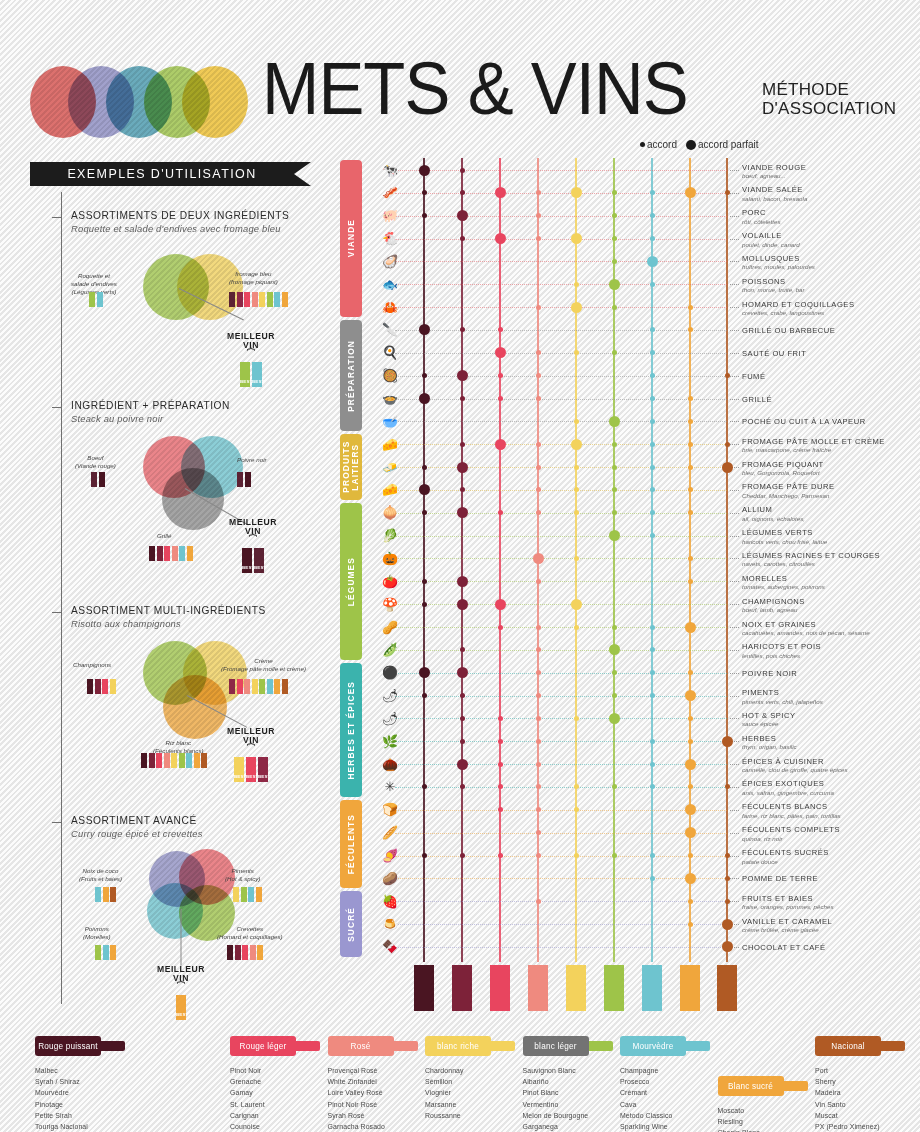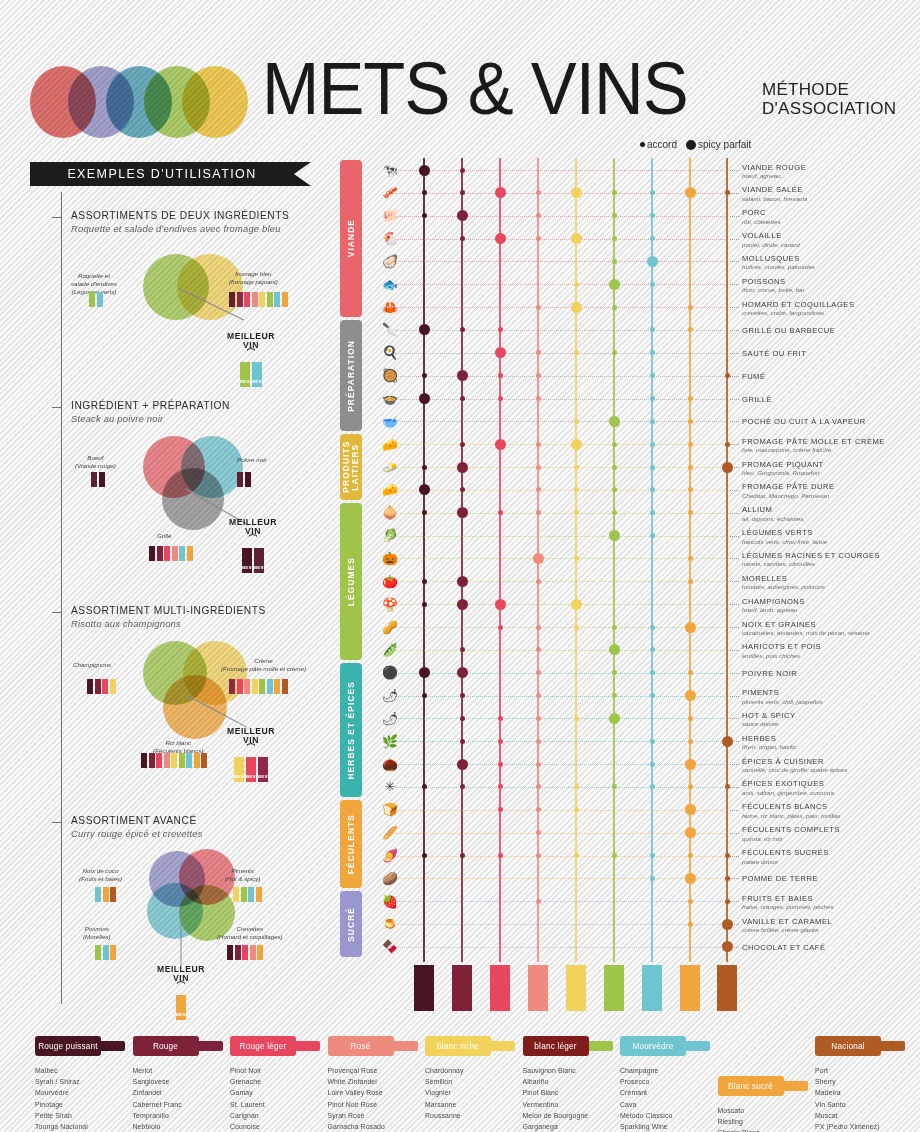--- a/index.html
+++ b/index.html
@@ -113,21 +113,21 @@
     </div>
   </div>
 
   <div class="dotlegend">
     <div class="dlitem">
       <i class="dl-s"></i>
       <span class="lbl">accord</span>
     </div>
     <div class="dlitem">
       <i class="dl-b"></i>
-      <span class="lbl">spicy parfait</span>
+      <span class="lbl">accord parfait</span>
     </div>
   </div>
 
   <div id="examples">
     <div class="ex-banner">
       <span>EXEMPLES D'UTILISATION</span>
     </div>
     <div class="ex-rail"></div>
     <div id="ex-blocks">
         <div class="ex-block" style="top: 48px; height: 195px;">
@@ -958,36 +958,20 @@
         </div>
         <div class="wlist">
           <div>Malbec</div>
           <div>Syrah / Shiraz</div>
           <div>Mourvèdre</div>
           <div>Pinotage</div>
           <div>Petite Sirah</div>
           <div>Touriga Nacional</div>
         </div>
       </div>
-      <div class="wcol" style="left: 97.5px;">
-        <div class="wtag">
-          <div class="neck" style="background: rgb(125, 34, 57);"></div>
-          <div class="body" style="background: rgb(125, 34, 57);">
-            <span>Rouge</span>
-          </div>
-        </div>
-        <div class="wlist">
-          <div>Merlot</div>
-          <div>Sangiovese</div>
-          <div>Zinfandel</div>
-          <div>Cabernet Franc</div>
-          <div>Tempranillo</div>
-          <div>Nebbiolo</div>
-        </div>
-      </div>
       <div class="wcol" style="left: 292.5px;">
         <div class="wtag">
           <div class="neck" style="background: rgb(239, 138, 127);"></div>
           <div class="body" style="background: rgb(239, 138, 127);">
             <span>Rosé</span>
           </div>
         </div>
         <div class="wlist">
           <div>Provençal Rosé</div>
           <div>White Zinfandel</div>
@@ -1024,21 +1008,21 @@
           <div>Chardonnay</div>
           <div>Sémillon</div>
           <div>Viognier</div>
           <div>Marsanne</div>
           <div>Roussanne</div>
         </div>
       </div>
       <div class="wcol" style="left: 487.5px;">
         <div class="wtag">
           <div class="neck" style="background: rgb(158, 196, 73);"></div>
-          <div class="body" style="background: #7f1d1d;">
+          <div class="body" style="background: #737373;">
             <span>blanc léger</span>
           </div>
         </div>
         <div class="wlist">
           <div>Sauvignon Blanc</div>
           <div>Albariño</div>
           <div>Pinot Blanc</div>
           <div>Vermentino</div>
           <div>Melon de Bourgogne</div>
           <div>Garganega</div>

